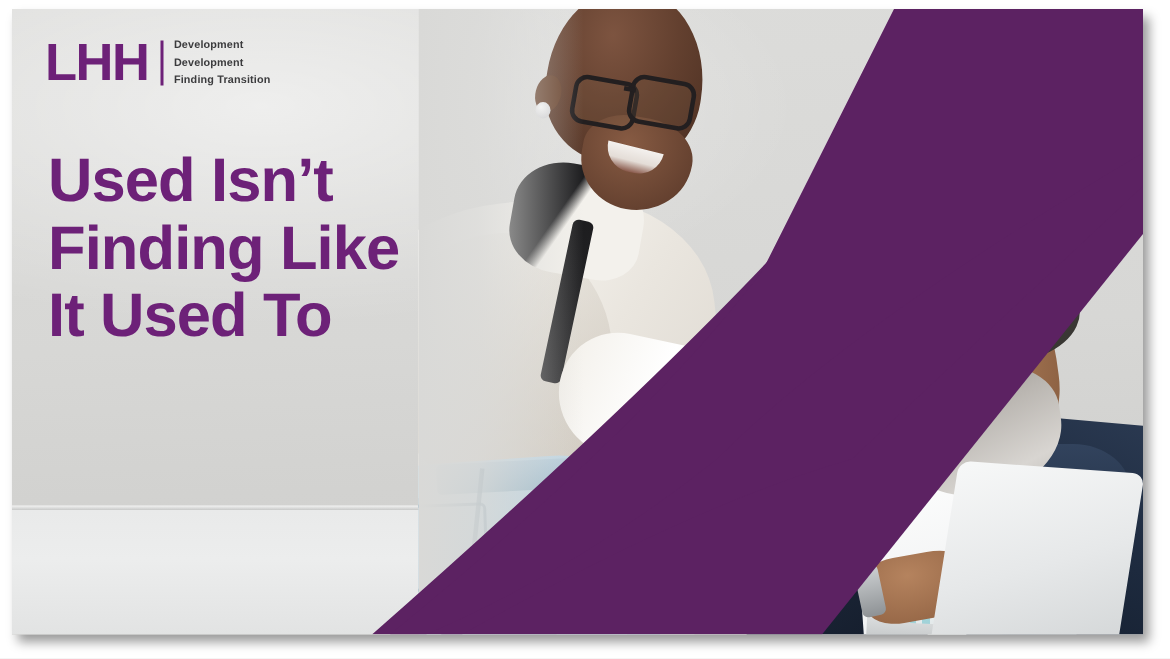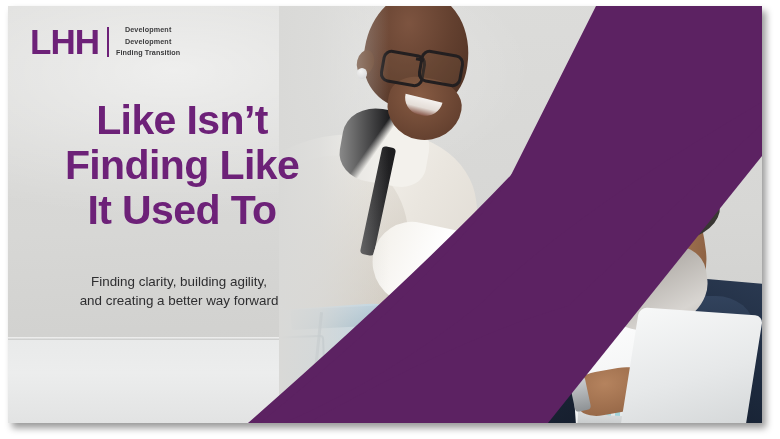--- a/index.html
+++ b/index.html
@@ -17,21 +17,20 @@
   
   .slide-frame {
     position: absolute;
     left: 8px;
     top: 6px;
     width: 754px;
     height: 417px;
     box-shadow: 4px 5px 7px rgba(0,0,0,0.40);
     overflow: hidden;
     background: #d6d6d4;
-    text-align: center;
   }
 
   
   .backdrop {
     position: absolute;
     inset: 0;
     background:
       linear-gradient(178deg, #dcdcda 0%, #d7d7d5 52%, #d2d2d0 74%, #cfcfcd 100%);
   }
   
@@ -531,24 +530,20 @@
       <div class="logo-mark">LHH</div>
       <div class="logo-divider"></div>
       <div class="logo-tagline">
         <div>Development</div>
         <div>Development</div>
         <div>Finding Transition</div>
       </div>
     </div>
 
     <div class="headline">
-      <span>Like Isn’t</span>
+      <span>Used Isn’t</span>
       <span>Finding Like</span>
       <span>It Used To</span>
     </div>
 
-    <div class="subhead">
-      <span>Finding clarity, building agility,</span>
-      <span>and creating a better way forward</span>
-    </div>
 
   </div>
 </div>
 
 </body></html>

